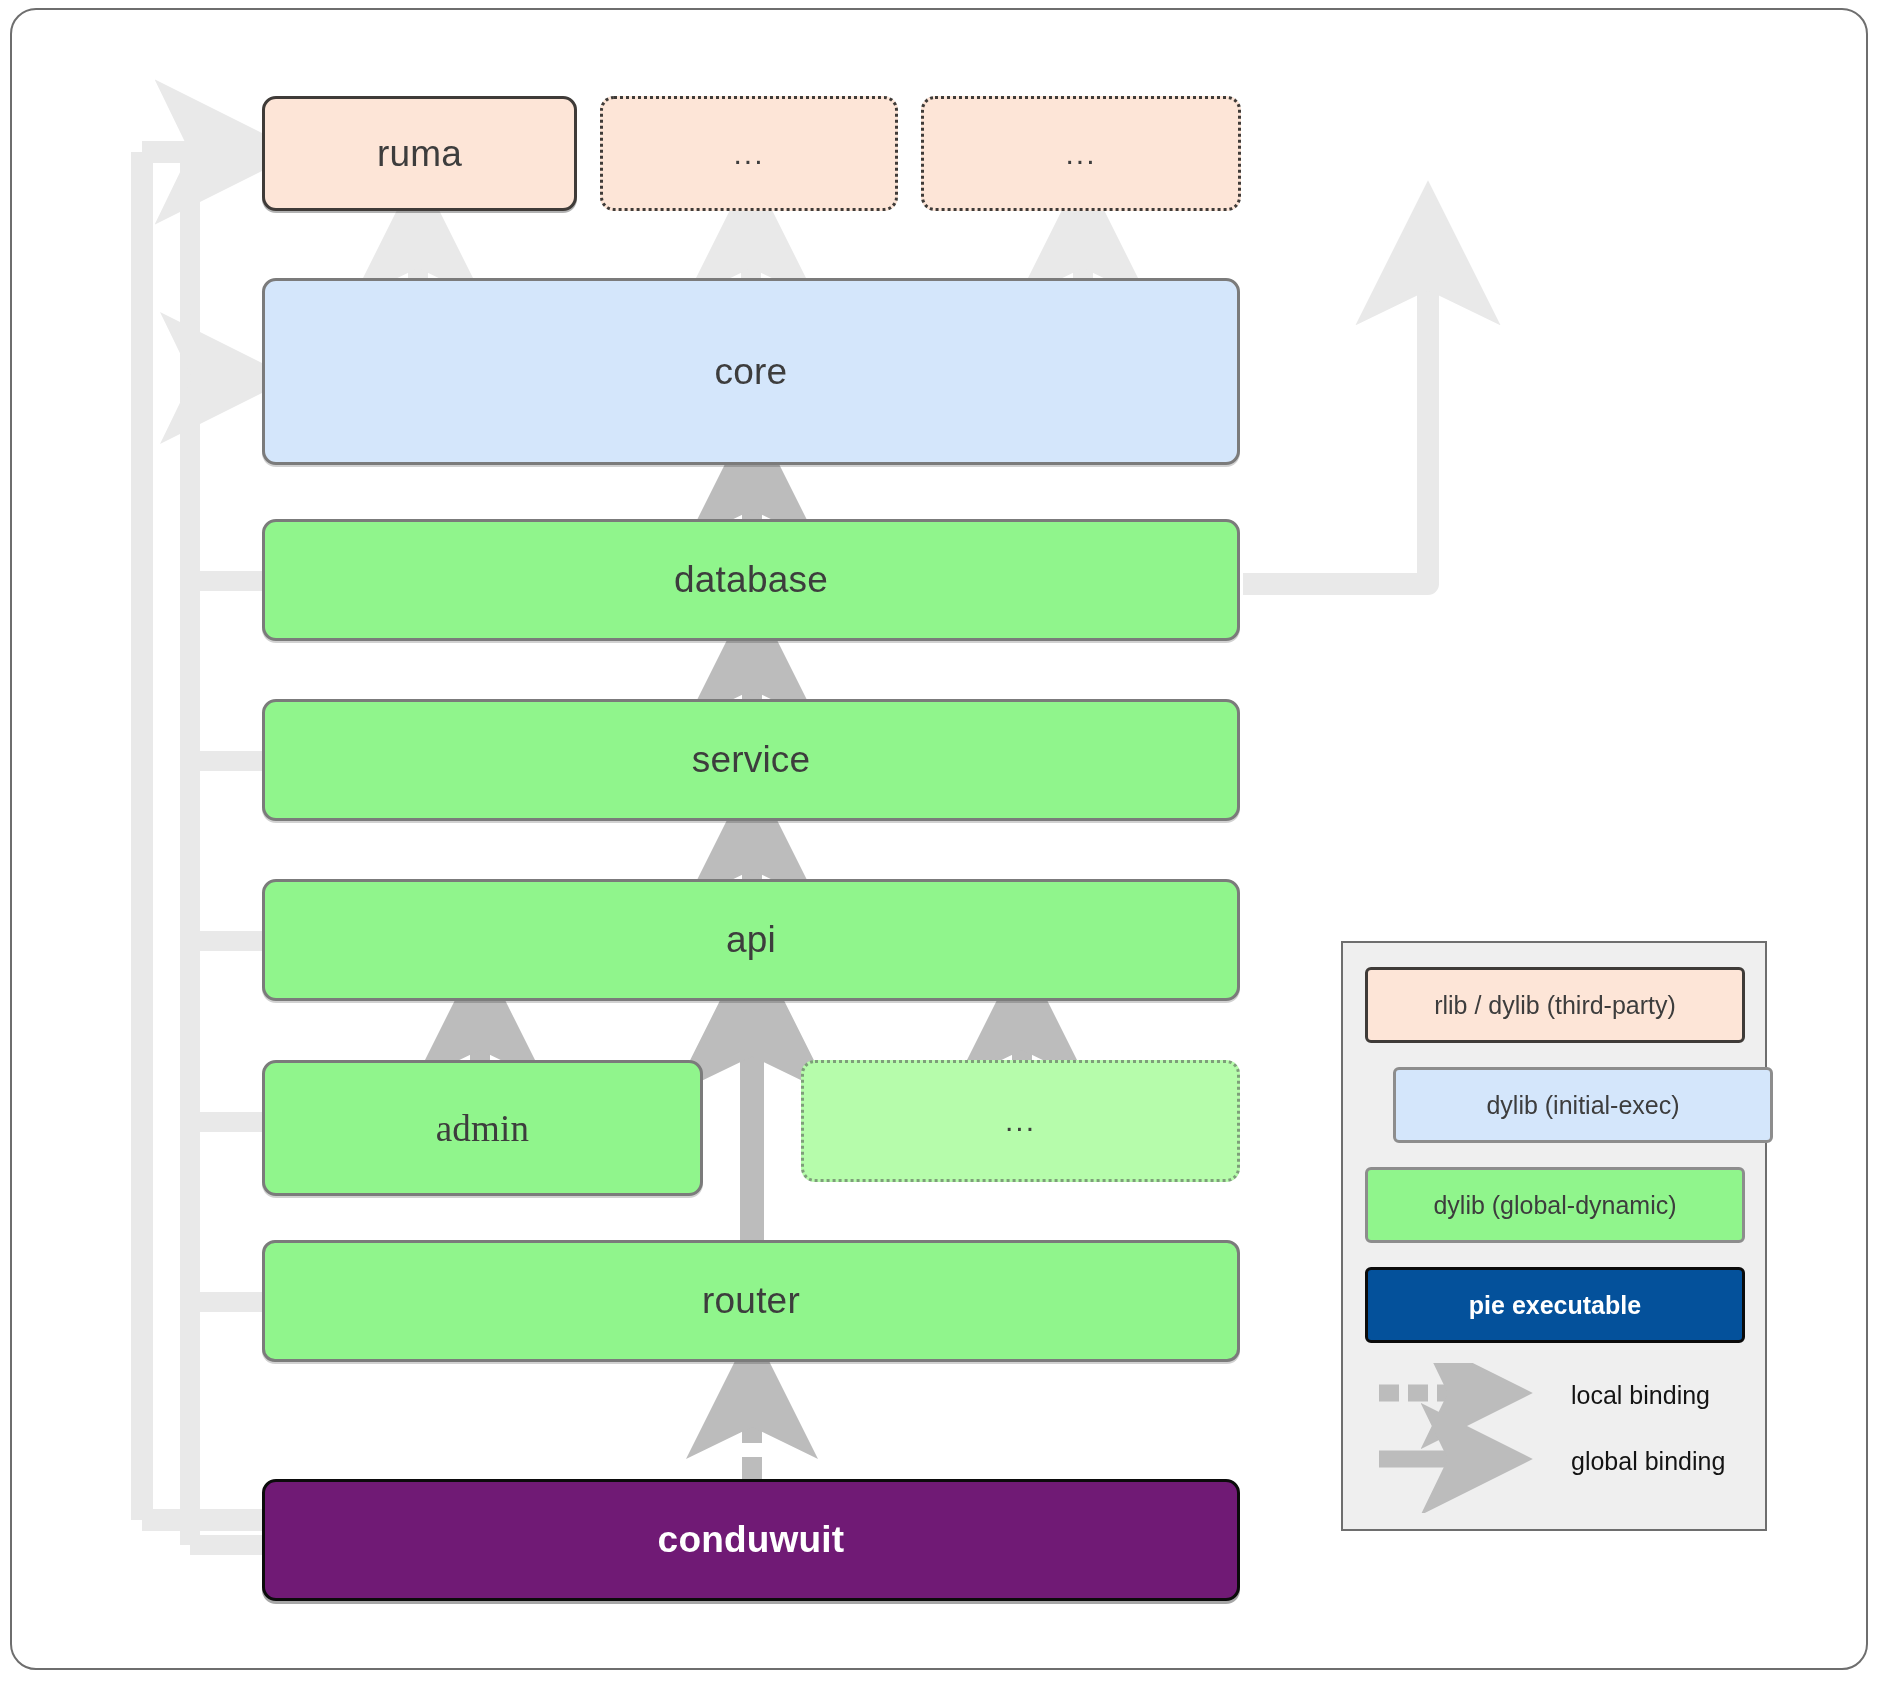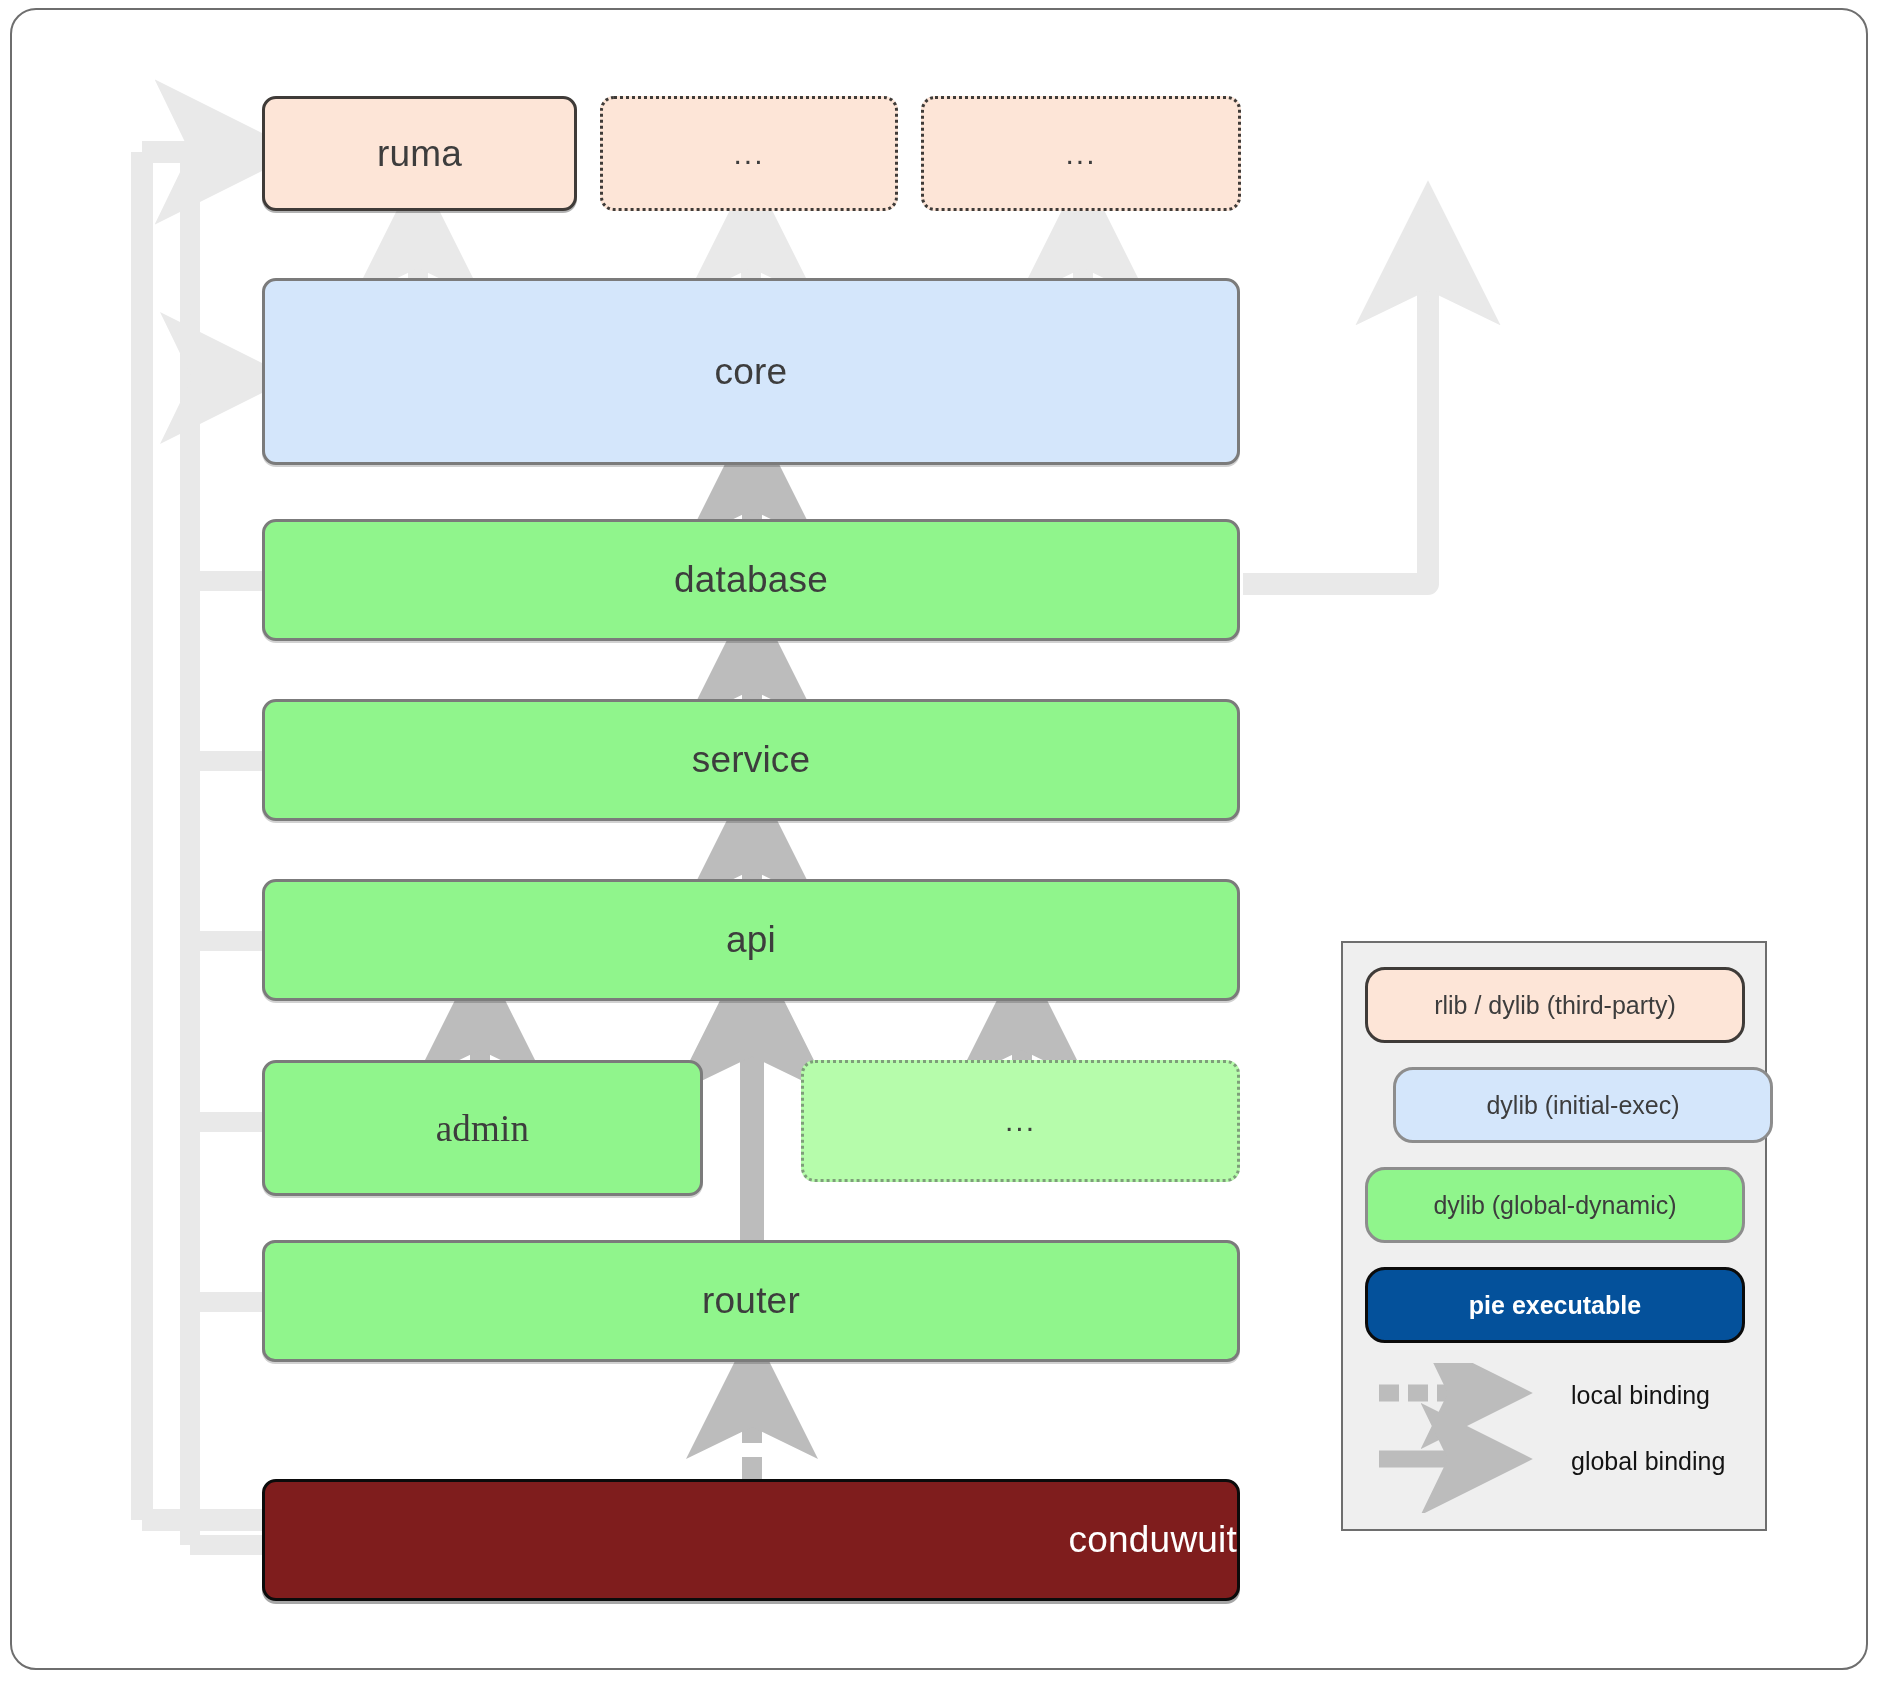--- a/index.html
+++ b/index.html
@@ -62,26 +62,25 @@
   .node.globaldynamic {
     background: #90f58c;
     border: 3px solid #7b7b7b;
     box-shadow: 0 2px 0 rgba(0,0,0,0.18);
   }
   .node.globaldynamic-dotted {
     background: #b6fcab;
     border: 3px dotted #7e9e7a;
   }
   .node.pie {
-    background: #7f1d1d;
+    background: #701a75;
     border: 3px solid #0b0b0b;
     color: #ffffff;
-    font-weight: normal;
+    font-weight: bold;
     box-shadow: 0 3px 0 rgba(0,0,0,0.35);
-    justify-content: flex-end;
   }
   .node .ellipsis {
     font-size: 30px;
     letter-spacing: 2px;
     color: #3d3d3d;
     line-height: 0.4;
   }
 
   
   #legend {
@@ -97,21 +96,21 @@
   }
   .legend-chip {
     position: absolute;
     left: 22px;
     width: 380px;
     height: 76px;
     box-sizing: border-box;
     display: flex;
     align-items: center;
     justify-content: center;
-    border-radius: 20px;
+    border-radius: 6px;
     font-size: 25px;
     color: #3d3d3d;
   }
   .legend-chip.thirdparty {
     background: #fde5d7;
     border: 3px solid #3f3b38;
   }
   .legend-chip.initialexec {
     background: #d4e6fb;
     border: 3px solid #8d8d8d;

